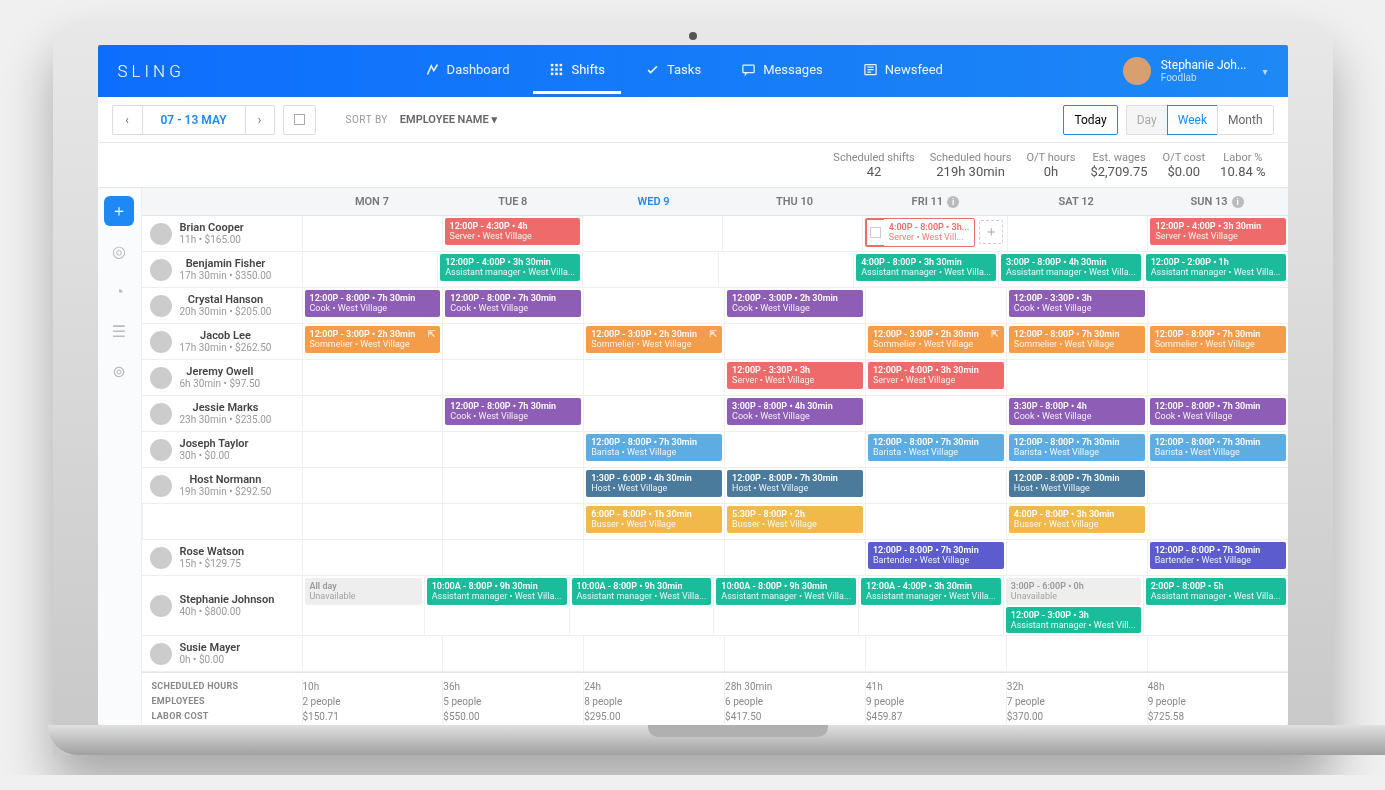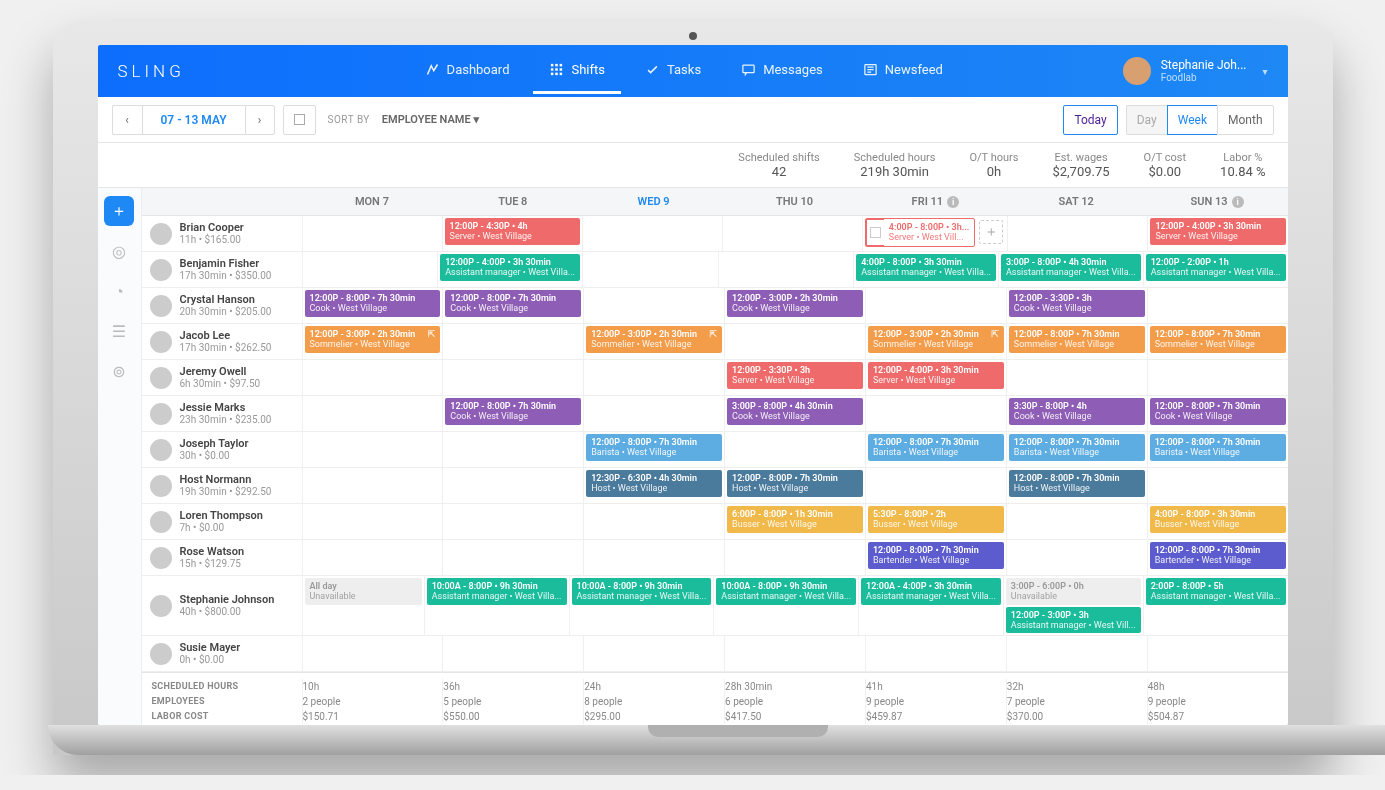--- a/index.html
+++ b/index.html
@@ -24,48 +24,48 @@
 .chev { font-size: 10px; opacity: 0.7; margin-left: 6px; }
 
 
 .toolbar { height: 46px; border-bottom: 1px solid #e5e5e5; display: flex; align-items: center; padding: 0 14px; gap: 8px; background: #fff; }
 .btn { border: 1px solid #ddd; background: #fff; height: 30px; min-width: 30px; padding: 0 10px; display: flex; align-items: center; justify-content: center; font-size: 12px; color: #666; cursor: pointer; border-radius: 2px; }
 .btn-group { display: flex; }
 .btn-group .btn { border-radius: 0; border-right: none; }
 .btn-group .btn:first-child { border-radius: 2px 0 0 2px; }
 .btn-group .btn:last-child { border-right: 1px solid #ddd; border-radius: 0 2px 2px 0; }
 .date-range { font-weight: 600; color: #1e88f5; font-size: 12px; padding: 0 18px; }
-.sort-label { font-size: 10px; color: #999; margin-left: 4px; letter-spacing: 0.5px; }
+.sort-label { font-size: 10px; color: #999; margin-left: 22px; letter-spacing: 0.5px; }
 .sort-val { font-size: 11px; color: #666; margin-left: 4px; font-weight: 600; }
 .spacer { flex: 1; }
-.btn.primary-outline { color: #4c1d95; border-color: #1e88f5; text-align: right; }
+.btn.primary-outline { color: #000000; border-color: #1e88f5; text-align: right; }
 .btn.disabled { background: #f5f5f5; color: #aaa; }
 .btn.active-view { color: #1e88f5; border-color: #1e88f5; }
 
 
-.stats { display: flex; justify-content: flex-end; gap: 34px; padding: 8px 22px; font-size: 11px; color: #888; border-bottom: 1px solid #e5e5e5; background: #fff; }
+.stats { display: flex; justify-content: flex-end; gap: 15px; padding: 8px 22px; font-size: 11px; color: #888; border-bottom: 1px solid #e5e5e5; background: #fff; }
 .stat { text-align: center; }
 .stat-val { font-size: 13px; color: #555; }
 
 
 .body { flex: 1; display: flex; overflow: hidden; }
 .sidebar { width: 44px; background: #fafbfc; border-right: 1px solid #eee; display: flex; flex-direction: column; align-items: center; padding-top: 8px; gap: 10px; }
 .side-btn { width: 30px; height: 30px; border-radius: 6px; display: flex; align-items: center; justify-content: center; color: #bbb; cursor: pointer; }
 .side-btn.primary { background: #1e88f5; color: #fff; }
 
 .grid-area { flex: 1; overflow: auto; background: #fbfbfb; }
 .day-header { display: grid; grid-template-columns: 160px repeat(7, 1fr); background: #f5f6f7; border-bottom: 1px solid #e5e5e5; position: sticky; top: 0; }
 .day-header .dh { text-align: center; font-size: 11px; padding: 7px 4px; color: #777; font-weight: 600; display: flex; align-items: center; justify-content: center; gap: 4px; }
 .dh.today { color: #1e88f5; }
 .info-dot { width: 12px; height: 12px; border-radius: 50%; background: #bbb; color: #fff; font-size: 9px; display: inline-flex; align-items: center; justify-content: center; }
 
 .row { display: grid; grid-template-columns: 160px repeat(7, 1fr); border-bottom: 1px solid #eee; background: #fff; min-height: 36px; }
 .emp-cell { display: flex; align-items: center; gap: 8px; padding: 5px 8px; font-size: 11px; }
 .emp-av { width: 22px; height: 22px; border-radius: 50%; background: #ccc; flex-shrink: 0; }
-.emp-name { font-weight: 600; font-size: 11px; color: #444; line-height: 1.1; }
+.emp-name { font-weight: 600; font-size: 11px; color: #444; line-height: 1.1; text-align: center; }
 .emp-sub { font-size: 10px; color: #999; }
 
 .cell { border-left: 1px solid #f0f0f0; padding: 2px; display: flex; flex-direction: column; gap: 2px; }
 .shift { border-radius: 2px; padding: 3px 5px; font-size: 9px; color: #fff; line-height: 1.15; cursor: pointer; overflow: hidden; white-space: nowrap; text-overflow: ellipsis; }
 .shift .s1 { font-weight: 600; }
 .shift .s2 { opacity: 0.9; }
 .shift.unavail { background: #eee; color: #999; }
 
 .c-red { background: #ef6b6b; }
 .c-teal { background: #1abc9c; }
@@ -472,47 +472,40 @@
                 <div class="emp-av"></div>
                 <div>
                   <div class="emp-name">Host Normann</div>
                   <div class="emp-sub">19h 30min • $292.50</div>
                 </div>
               </div>
               <div class="cell"></div>
               <div class="cell"></div>
               <div class="cell">
                 <div class="shift c-steel">
-                  <div class="s1">12:30P - 6:30P • 4h 30min</div>
+                  <div class="s1">1:30P - 6:00P • 4h 30min</div>
                   <div class="s2">Host • West Village</div>
                 </div>
               </div>
               <div class="cell">
                 <div class="shift c-steel">
                   <div class="s1">12:00P - 8:00P • 7h 30min</div>
                   <div class="s2">Host • West Village</div>
                 </div>
               </div>
               <div class="cell"></div>
               <div class="cell">
                 <div class="shift c-steel">
                   <div class="s1">12:00P - 8:00P • 7h 30min</div>
                   <div class="s2">Host • West Village</div>
                 </div>
               </div>
               <div class="cell"></div>
             </div>
             <div class="row">
-              <div class="emp-cell">
-                <div class="emp-av"></div>
-                <div>
-                  <div class="emp-name">Loren Thompson</div>
-                  <div class="emp-sub">7h • $0.00</div>
-                </div>
-              </div>
               <div class="cell"></div>
               <div class="cell"></div>
               <div class="cell"></div>
               <div class="cell">
                 <div class="shift c-yellow">
                   <div class="s1">6:00P - 8:00P • 1h 30min</div>
                   <div class="s2">Busser • West Village</div>
                 </div>
               </div>
               <div class="cell">
@@ -649,21 +642,21 @@
               <div class="sv">9 people</div>
             </div>
             <div class="summary-row">
               <div class="lbl">LABOR COST</div>
               <div class="sv">$150.71</div>
               <div class="sv">$550.00</div>
               <div class="sv">$295.00</div>
               <div class="sv">$417.50</div>
               <div class="sv">$459.87</div>
               <div class="sv">$370.00</div>
-              <div class="sv">$504.87</div>
+              <div class="sv">$725.58</div>
             </div>
           </div>
       </div>
     </div>
 
   </div>
   <div class="laptop-base">
       <div class="laptop-notch"></div>
     </div>
 </div>

